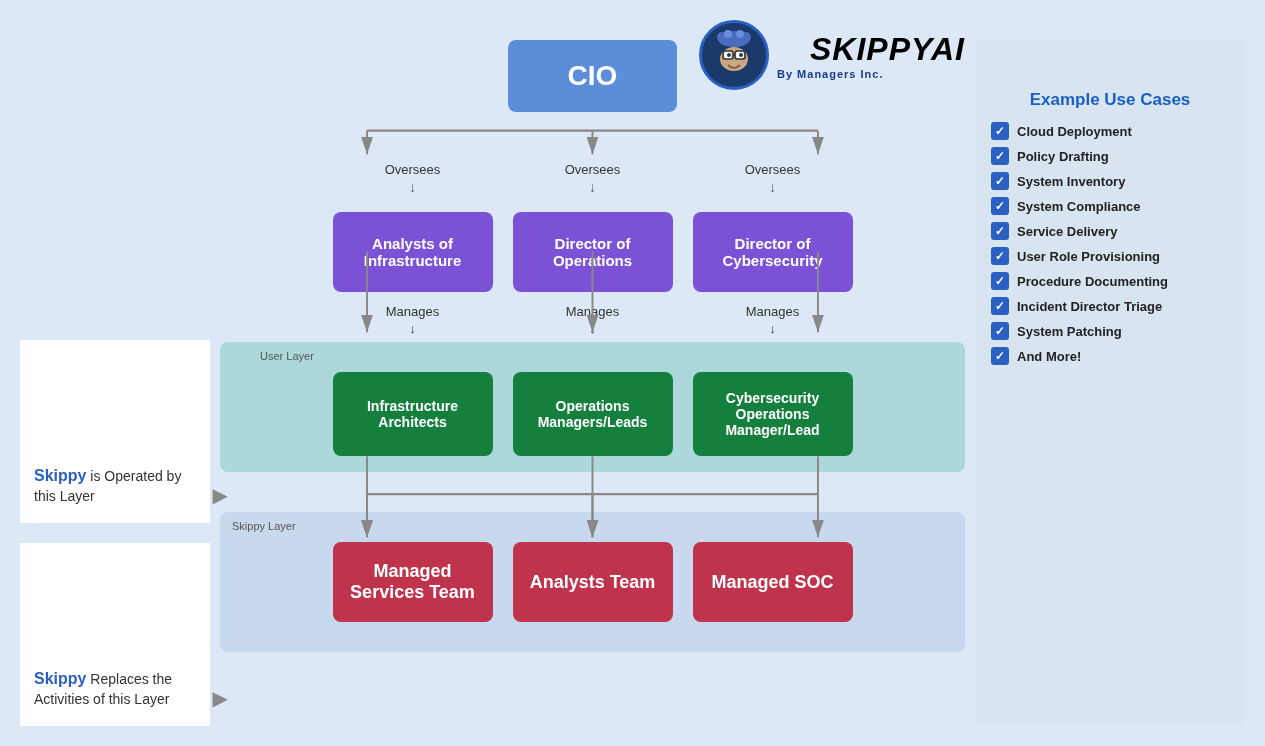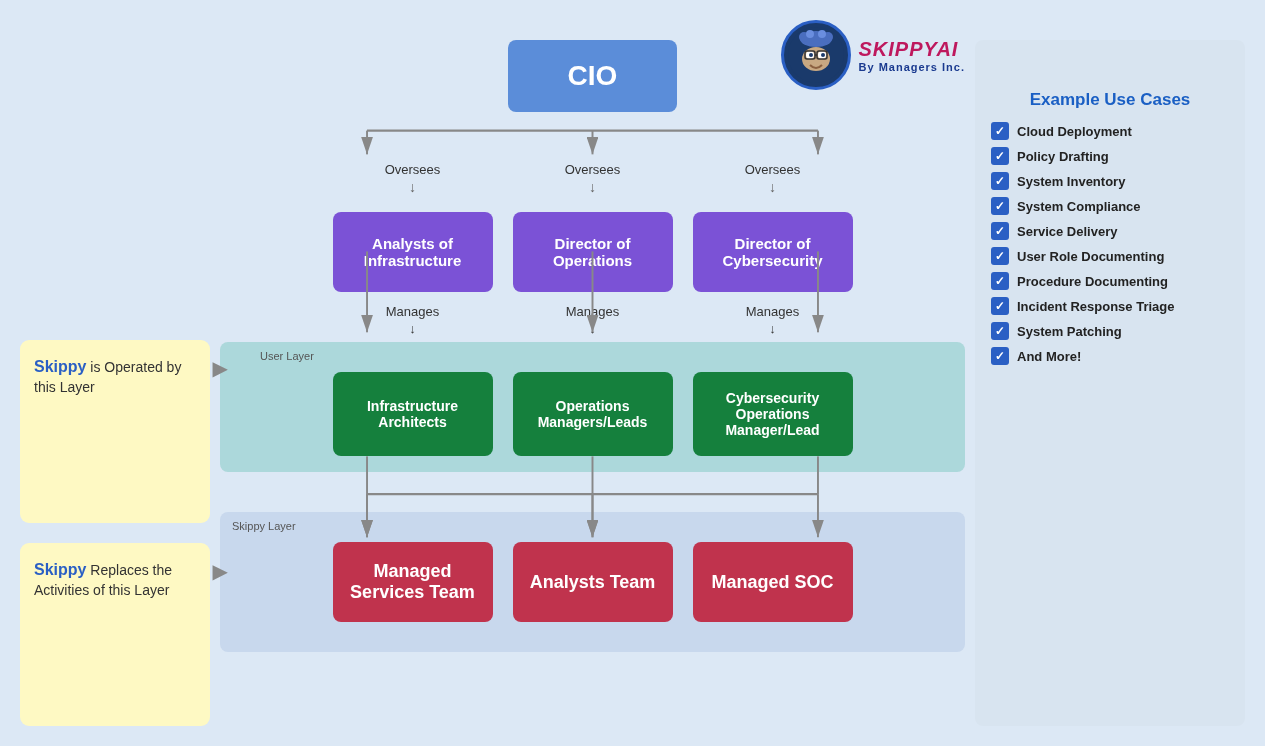--- a/index.html
+++ b/index.html
@@ -52,25 +52,26 @@
     }
     .logo-circle svg {
       width: 60px;
       height: 60px;
     }
     .logo-text {
       display: flex;
       flex-direction: column;
     }
     .logo-text .brand-name {
-      font-size: 20px;
+      font-size: 32px;
       font-weight: 900;
-      color: #be185d;
+      color: #000000;
       letter-spacing: 1px;
       font-style: italic;
+      margin-left: 33px;
     }
     .logo-text .brand-sub {
       font-size: 11px;
       color: #1a3a8f;
       font-weight: bold;
       letter-spacing: 1px;
     }
 
     
     .cio-box {
@@ -258,25 +259,25 @@
     
     .left-panels {
       display: flex;
       flex-direction: column;
       gap: 10px;
       width: 190px;
       flex-shrink: 0;
       margin-top: 20px;
     }
     .skippy-panel {
-      background: #fef9c3;
-      border-radius: 9px;
+      background: #ffffff;
+      border-radius: 0;
       padding: 16px 14px;
       display: flex;
-      align-items: flex-start;
+      align-items: flex-end;
       position: relative;
     }
     .skippy-panel .arrow-right {
       position: absolute;
       right: -18px;
       font-size: 20px;
       color: #888;
       z-index: 10;
     }
     .skippy-panel-text {
@@ -525,29 +526,29 @@
         <div class="use-case-item">
           <div class="checkbox-icon"></div>
           <span>System Compliance</span>
         </div>
         <div class="use-case-item">
           <div class="checkbox-icon"></div>
           <span>Service Delivery</span>
         </div>
         <div class="use-case-item">
           <div class="checkbox-icon"></div>
-          <span>User Role Documenting</span>
+          <span>User Role Provisioning</span>
         </div>
         <div class="use-case-item">
           <div class="checkbox-icon"></div>
           <span>Procedure Documenting</span>
         </div>
         <div class="use-case-item">
           <div class="checkbox-icon"></div>
-          <span>Incident Response Triage</span>
+          <span>Incident Director Triage</span>
         </div>
         <div class="use-case-item">
           <div class="checkbox-icon"></div>
           <span>System Patching</span>
         </div>
         <div class="use-case-item">
           <div class="checkbox-icon"></div>
           <span>And More!</span>
         </div>
       </div>

